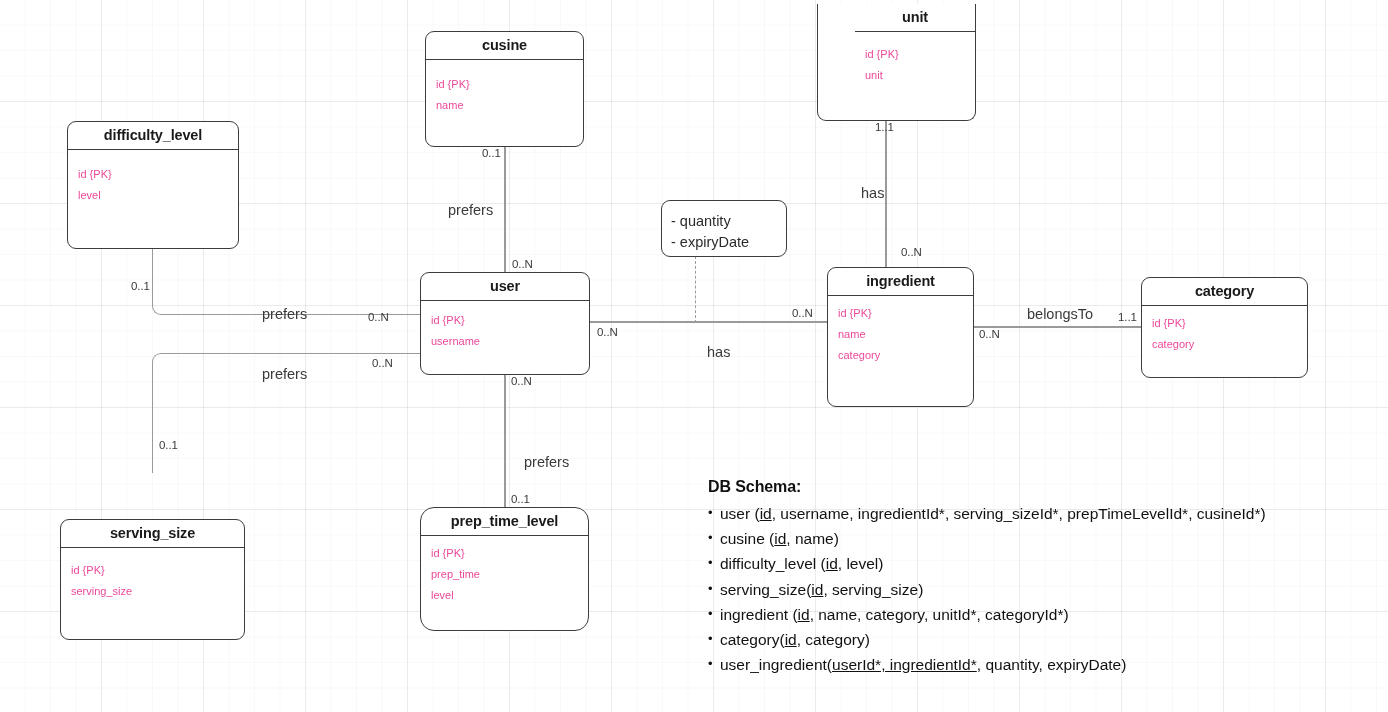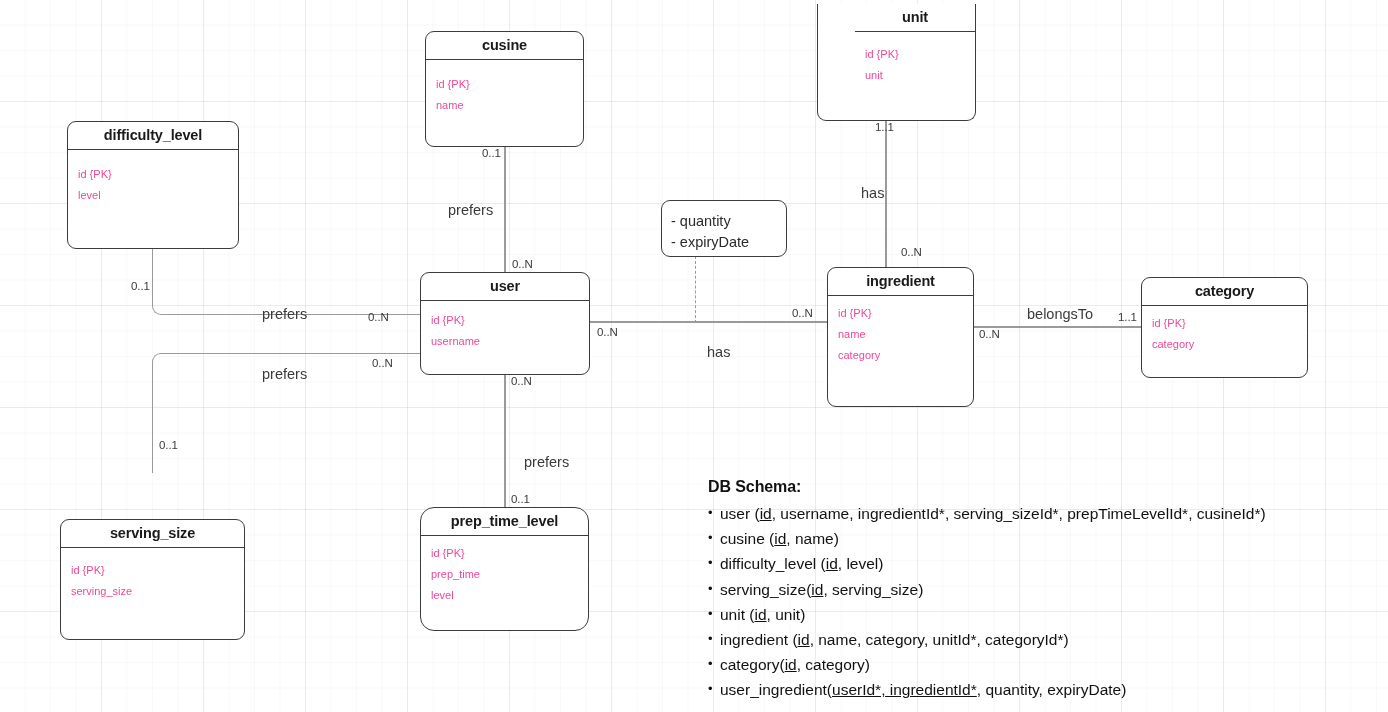--- a/index.html
+++ b/index.html
@@ -295,20 +295,19 @@
   <div class="card-label" style="left:979px; top:328px;">0..N</div>
   <div class="card-label" style="left:1118px; top:311px;">1..1</div>
 
   <div class="schema" style="left:708px; top:478px;">
     <div class="schema-title">DB Schema:</div>
     <ul>
       <li><span>user (</span><u>id</u><span>, username, ingredientId*, serving_sizeId*, prepTimeLevelId*, cusineId*)</span></li>
       <li><span>cusine (</span><u>id</u><span>, name)</span></li>
       <li><span>difficulty_level (</span><u>id</u><span>, level)</span></li>
       <li><span>serving_size(</span><u>id</u><span>, serving_size)</span></li>
-      <li><span>unit (</span><u>id</u><span>, unit)</span></li>
       <li><span>ingredient (</span><u>id</u><span>, name, category, unitId*, categoryId*)</span></li>
       <li><span>category(</span><u>id</u><span>, category)</span></li>
       <li><span>user_ingredient(</span><u>userId*, ingredientId*</u><span>, quantity, expiryDate)</span></li>
     </ul>
   </div>
 
 </div>
 
 </body></html>

